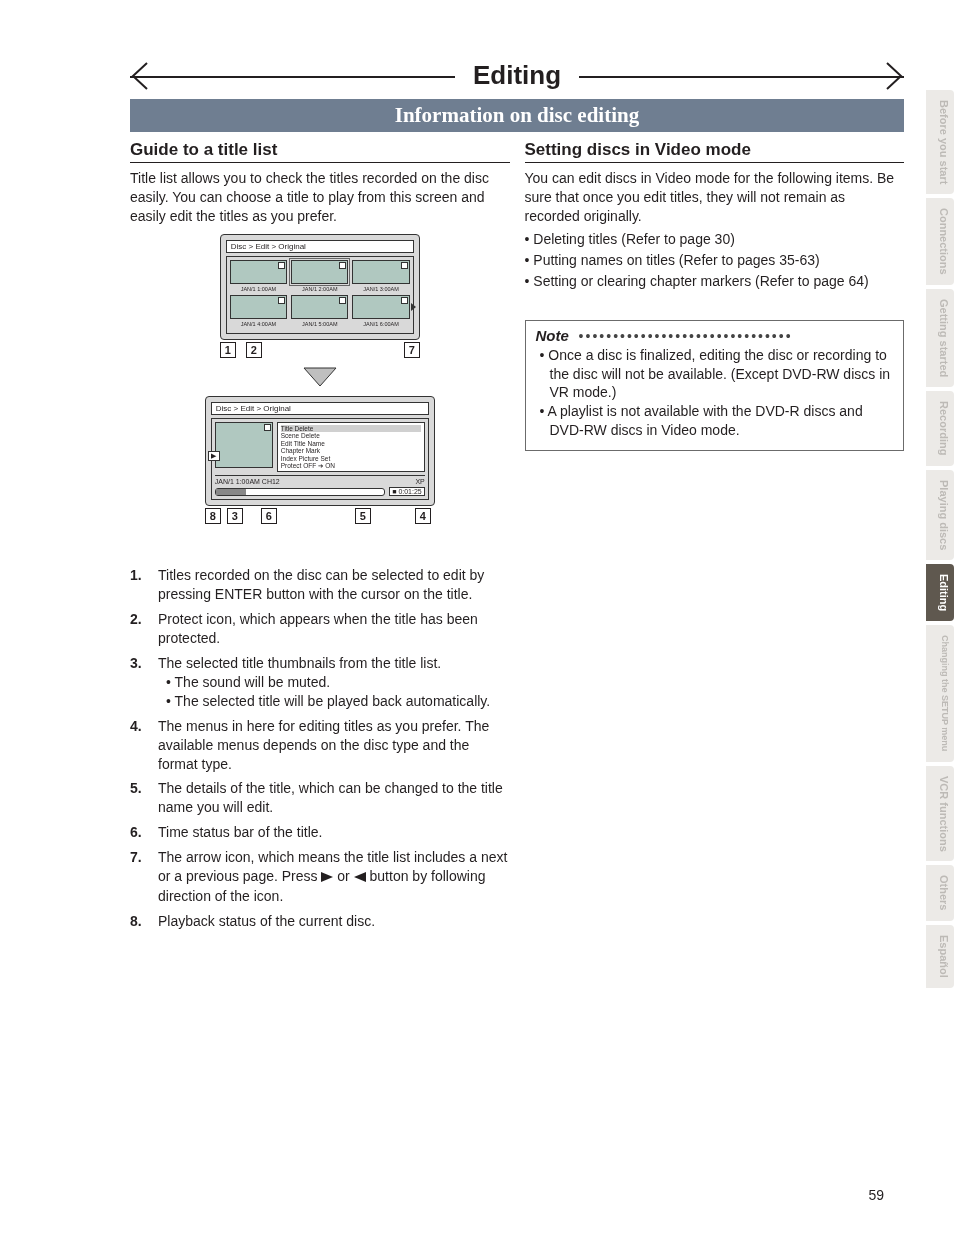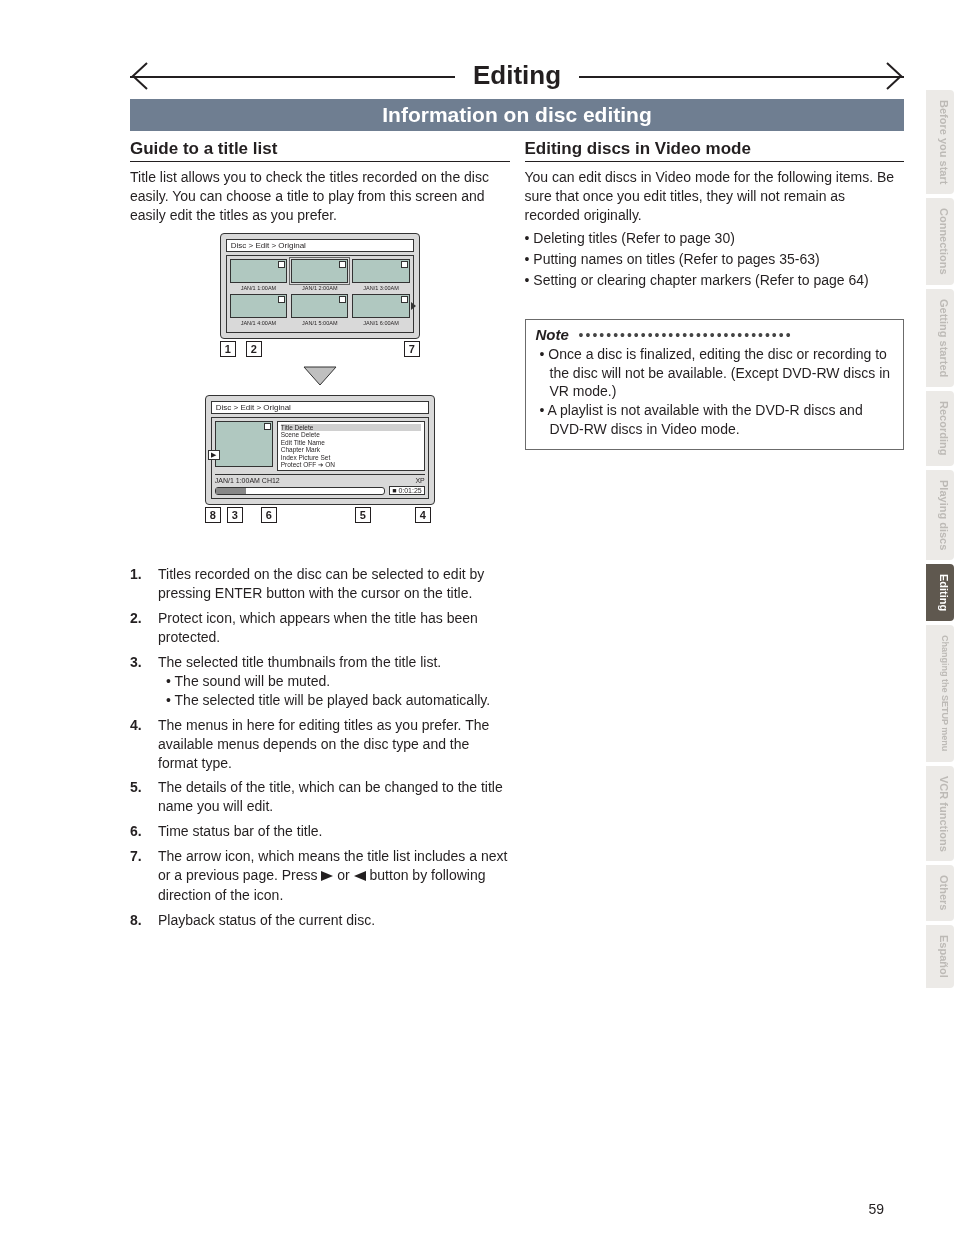--- a/index.html
+++ b/index.html
@@ -58,20 +58,21 @@
   .section-bar {
     background: #6d7b8d;
     background: #7a8799;
     background: #6f7e91;
     color: #fff;
     font-weight: bold;
     font-size: 21px;
     text-align: center;
     padding: 4px 0;
     margin-bottom: 8px;
+    font-family: Liberation Serif, serif;
   }
   
   .cols {
     display: flex;
     gap: 15px;
   }
   .col {
     flex: 1;
     min-width: 0;
   }
@@ -341,21 +342,21 @@
   }
   .tab.active {
     background: #564f47;
     background: #5f584f;
     color: #fff;
   }
   
   .page-num {
     position: absolute;
     right: 70px;
-    bottom: 18px;
+    bottom: 32px;
     font-size: 14px;
   }
 </style>
 </head>
 <body>
 
 <div class="page">
 
   <div class="title-banner">
     <div class="diamond-end left">
@@ -518,21 +519,21 @@
           </div>
         </div>
         <div class="item">
             <div class="num">8.</div>
             <div class="txt">Playback status of the current disc.</div>
           </div>
       </div>
     </div>
 
     <div class="col">
-      <div class="subhead">Editing discs in Video mode</div>
+      <div class="subhead">Setting discs in Video mode</div>
       <div class="rule"></div>
       <div class="body-text">You can edit discs in Video mode for the following items. Be sure that once you edit titles, they will not remain as recorded originally.</div>
       <ul class="bullet-list">
         <li>Deleting titles (Refer to page 30)</li>
         <li>Putting names on titles (Refer to pages 35-63)</li>
         <li>Setting or clearing chapter markers (Refer to page 64)</li>
       </ul>
 
       <div class="note-box">
         <span class="note-title">Note</span>

